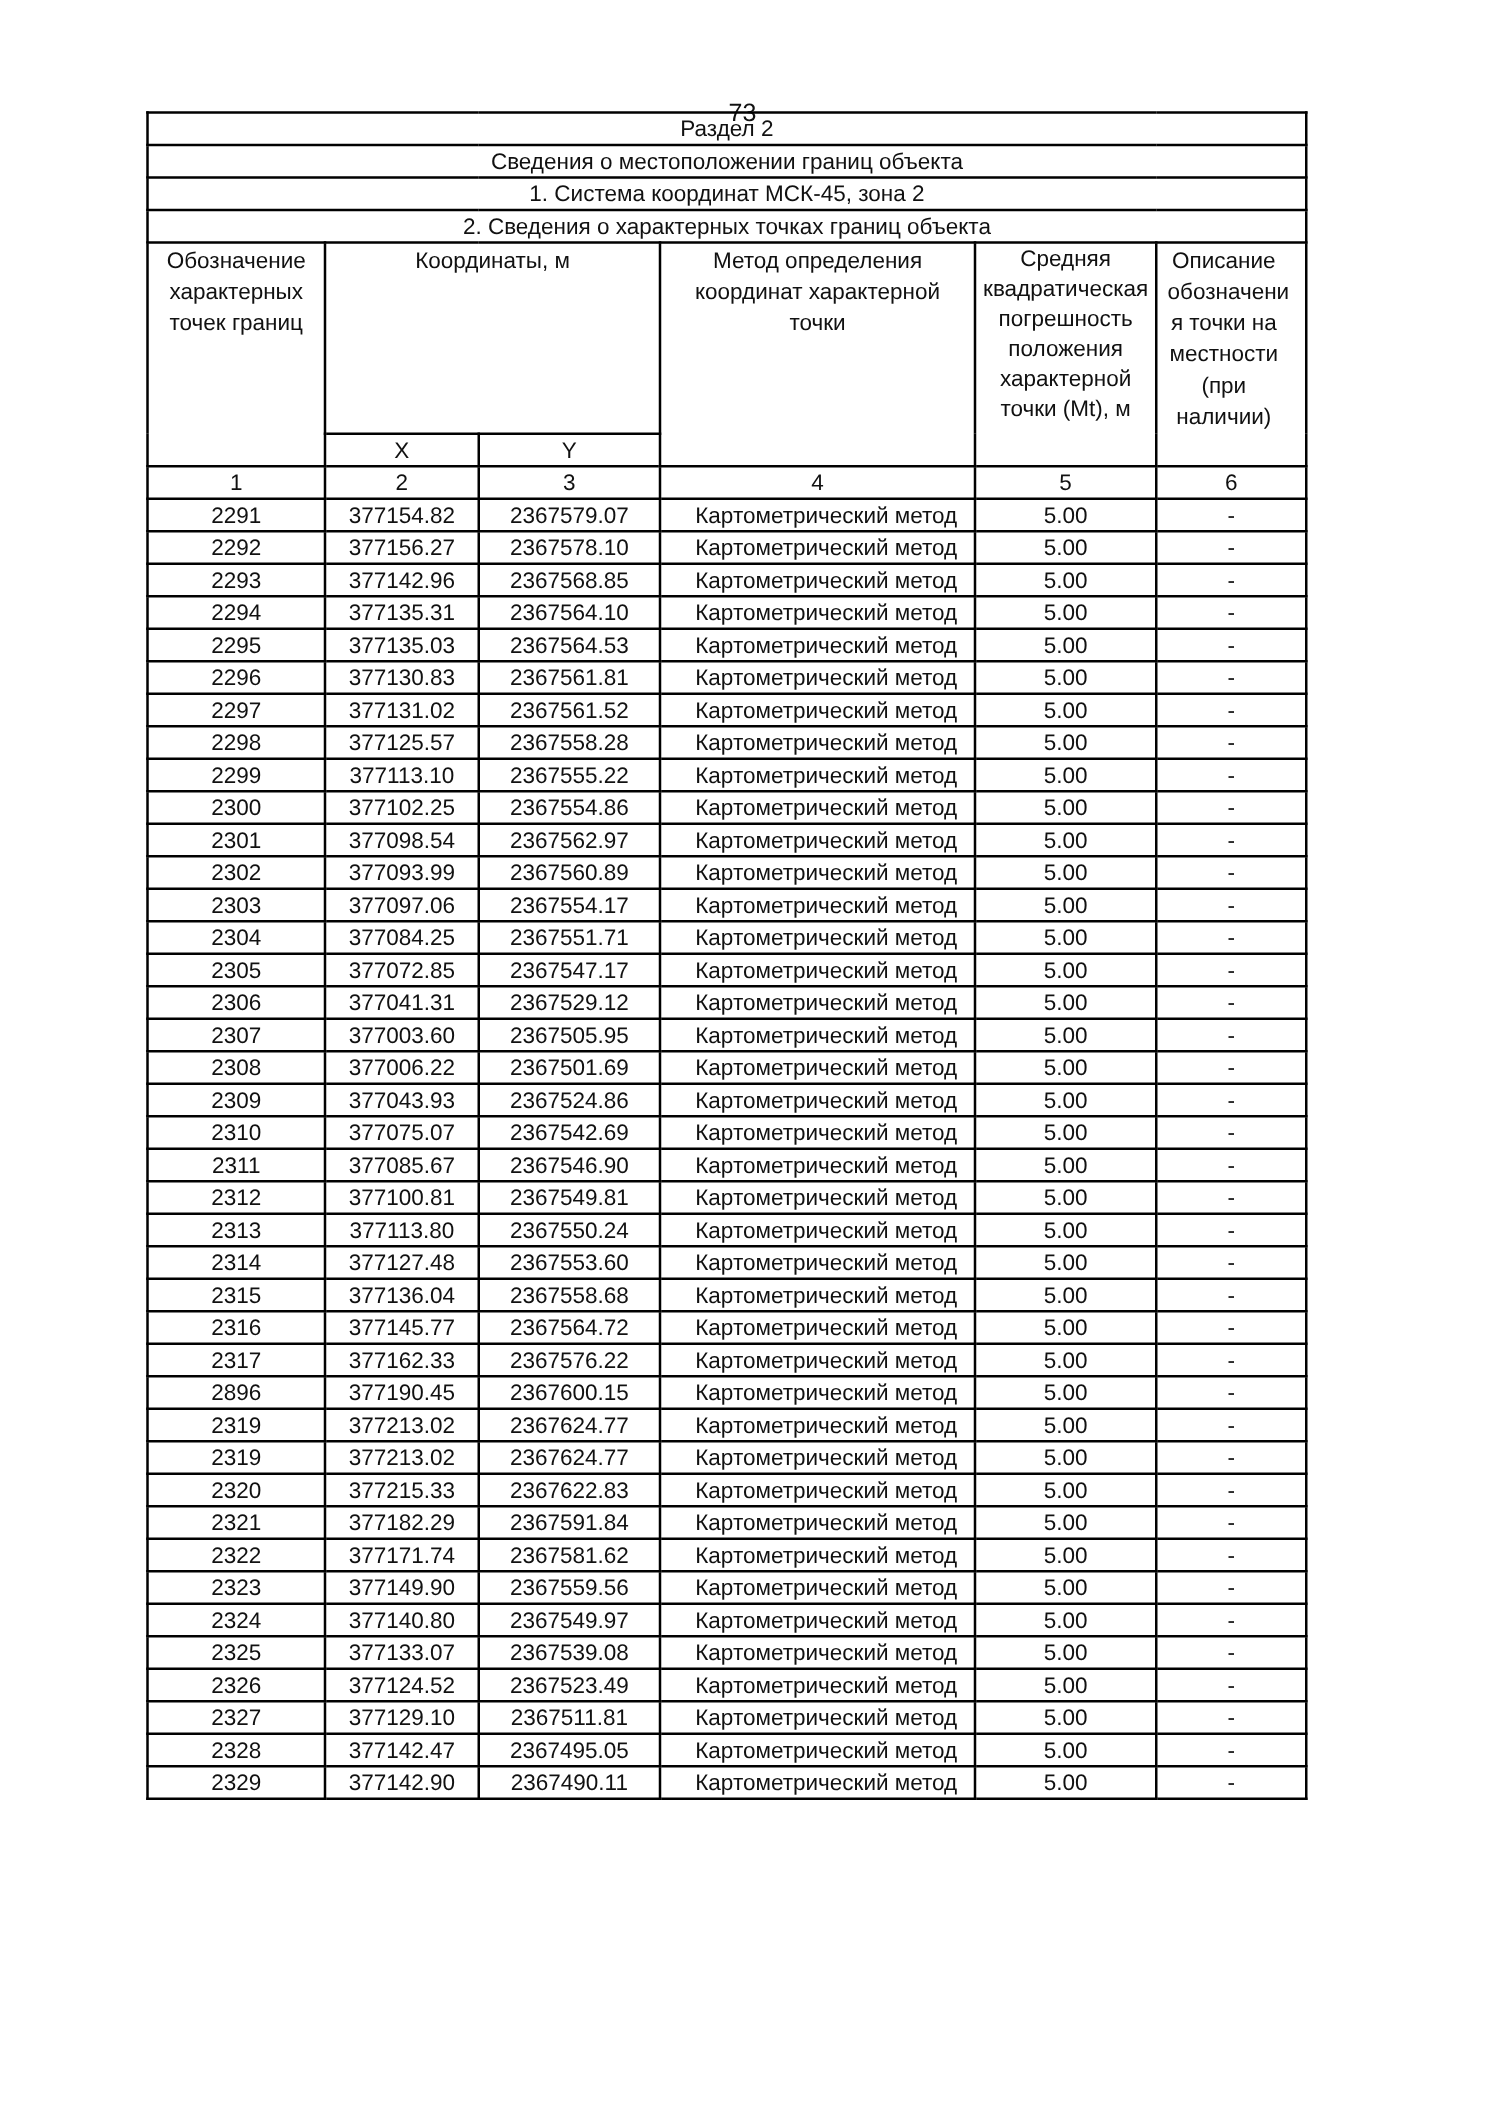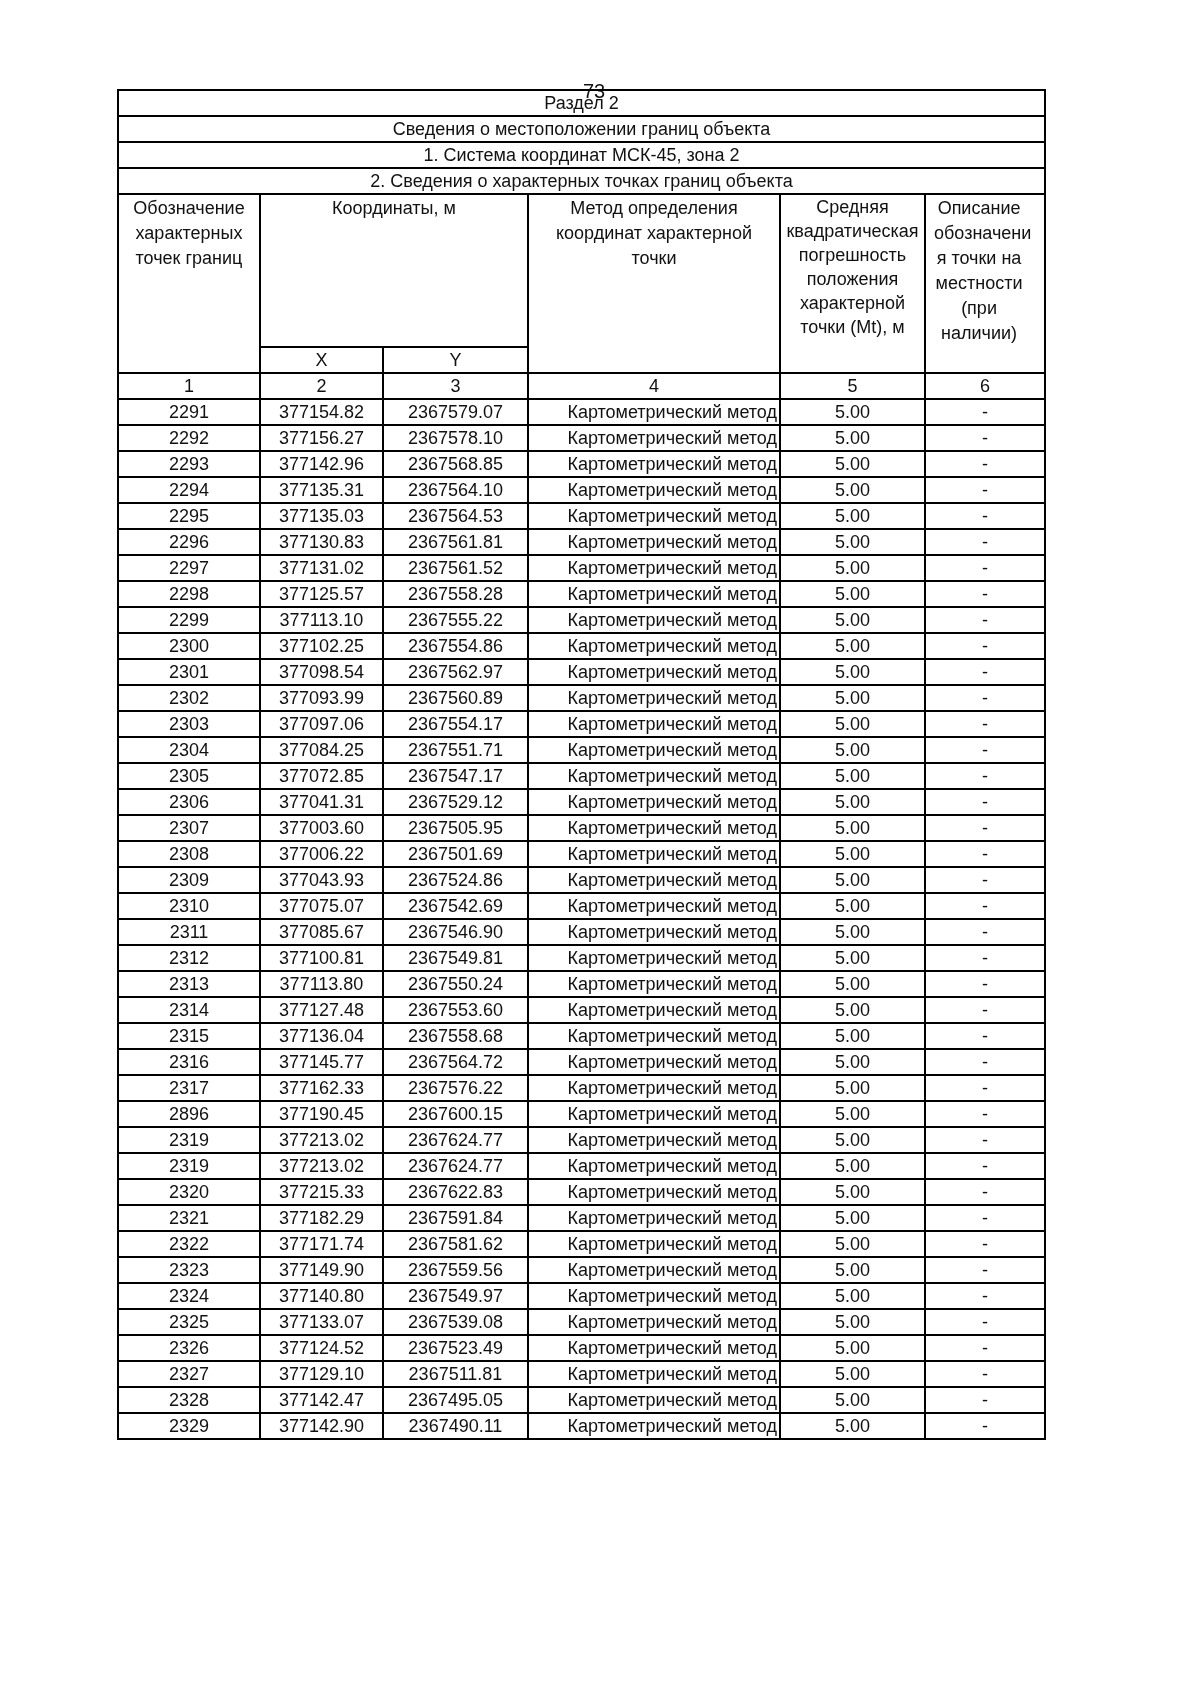--- a/index.html
+++ b/index.html
@@ -3,21 +3,21 @@
 <meta charset="utf-8">
 <style>
   html, body { margin: 0; padding: 0; background: #ffffff; }
   body { width: 1200px; height: 1697px; position: relative; font-family: "Liberation Sans", sans-serif; color: #111; }
   .page-number { position: absolute; top: 80px; left: 0; width: 1188px; text-align: center; font-size: 20px; }
   table.main { position: absolute; top: 89px; left: 117px; width: 927px; border-collapse: collapse; table-layout: fixed; font-size: 18px; }
   table.main td { border: 2px solid #000; padding: 0 2px; height: 24px; line-height: 23px; text-align: center; vertical-align: middle; overflow: hidden; white-space: nowrap; }
   table.main td.left { text-align: center; }
   table.main td.hdr { vertical-align: top; white-space: normal; line-height: 25px; padding-top: 1px; }
   table.main td.hdr5 { line-height: 24px; padding-top: 0; }
-  table.main td.method { text-align: right; padding-left: 16px; margin-top: 40px; }
+  table.main td.method { text-align: center; padding-left: 16px; margin-top: 40px; }
   tr.hdr-row td { height: 150px; }
 </style>
 </head>
 <body>
 
 <div class="page-number">73</div>
 
 <table class="main">
   <colgroup>
     <col style="width:142px">

